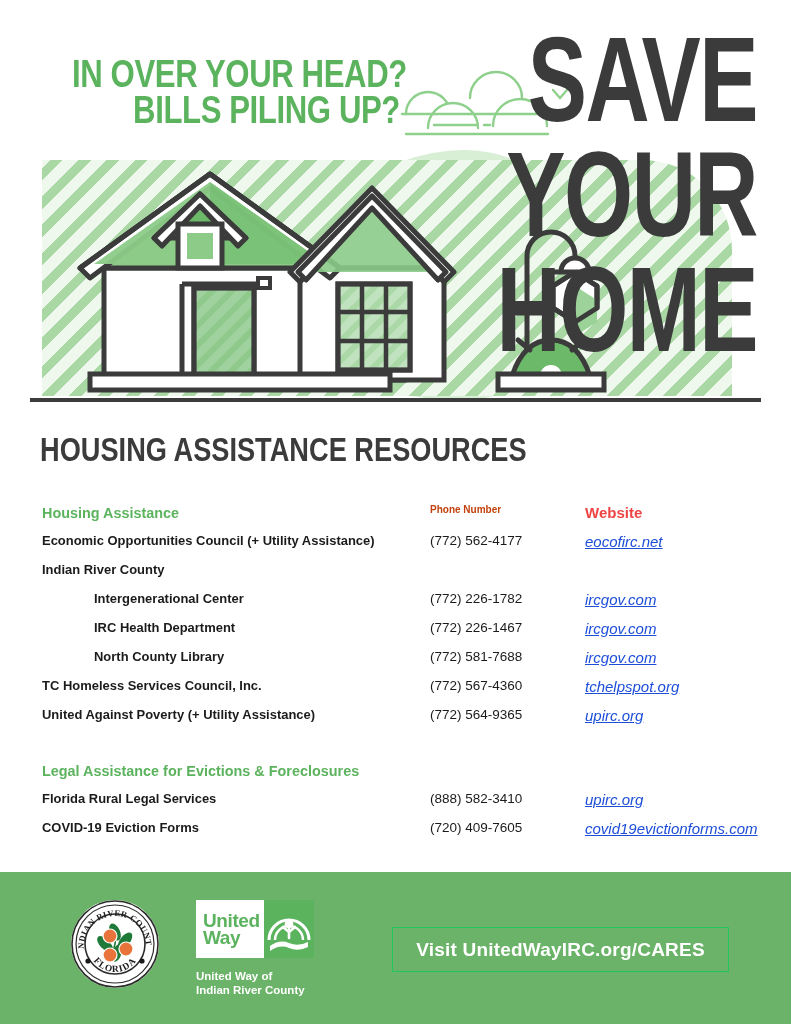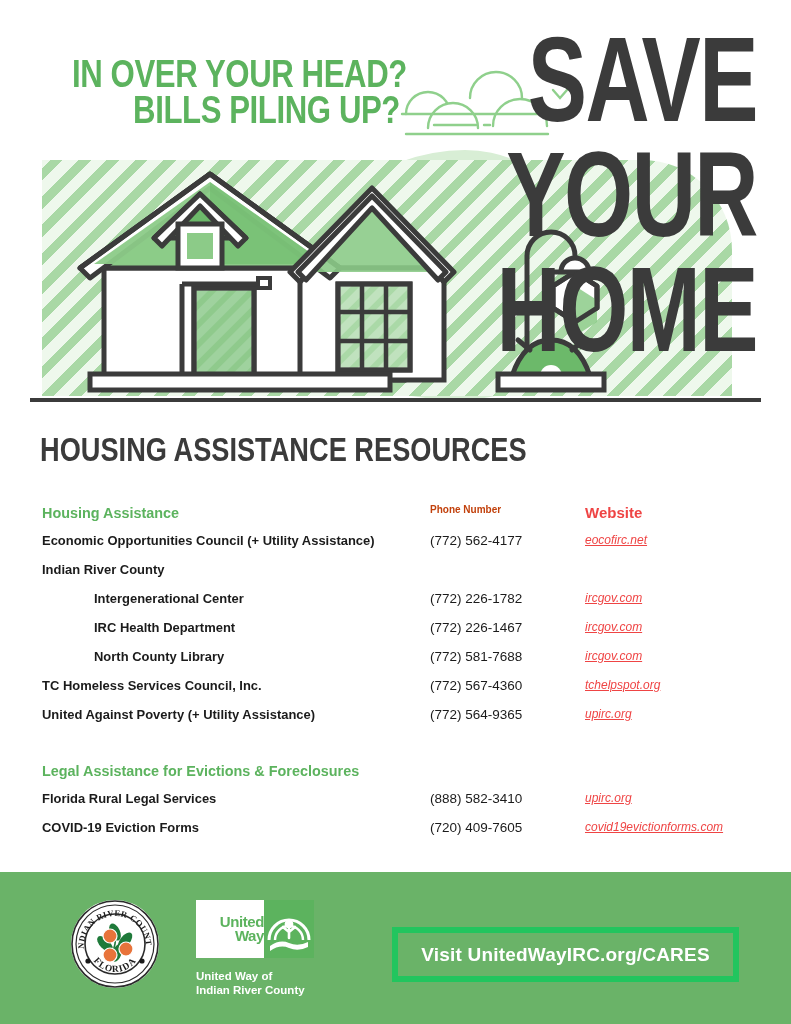--- a/index.html
+++ b/index.html
@@ -46,40 +46,40 @@
 
   .table{position:absolute;left:42px;top:504px;width:720px;}
   .row{position:relative;height:29px;}
   .col-name{position:absolute;left:0;top:0;font-weight:700;font-size:13.5px;color:#1b1b1b;
     font-family:"Liberation Sans Narrow","Liberation Sans",sans-serif;transform:scaleX(0.96);transform-origin:left top;white-space:nowrap;}
   .col-name.indent{left:52px;}
   .col-name.head{color:#5cb35e;font-size:15px;}
   .col-phone{position:absolute;left:388px;top:0;font-size:13.5px;color:#1b1b1b;font-weight:400;
     font-family:"Liberation Sans Narrow","Liberation Sans",sans-serif;white-space:nowrap;}
   .col-phone.head{color:#c2410c;font-size:10px;font-weight:700;}
-  .col-site{position:absolute;left:543px;top:0;font-size:12px;color:#ef4444;font-weight:400;
+  .col-site{position:absolute;left:543px;top:0;font-size:15px;color:#1d4ed8;font-weight:400;
     font-style:italic;text-decoration:underline;
     font-family:"Liberation Sans Narrow","Liberation Sans",sans-serif;white-space:nowrap;}
   .col-site.head{color:#ef4444;font-size:15px;font-weight:700;font-style:normal;text-decoration:none;}
   .spacer{height:26px;}
 
   
   .footer{position:absolute;left:0;top:872px;width:791px;height:152px;background:#6ab368;}
 
   .seal{position:absolute;left:70px;top:27px;width:90px;height:90px;}
   .uw{position:absolute;left:196px;top:28px;}
   .uw-box{width:118px;height:58px;background:#fff;display:flex;align-items:stretch;}
   .uw-word{flex:1;display:flex;flex-direction:column;justify-content:center;padding-left:7px;
-    font-weight:700;font-size:15px;line-height:0.92;color:#5cb35e;letter-spacing:-0.4px;text-align:right;}
+    font-weight:700;font-size:19px;line-height:0.92;color:#5cb35e;letter-spacing:-0.4px;}
   .uw-mark{width:50px;background:#5cb35e;position:relative;}
   .uw-sub{margin-top:11px;color:#fff;font-weight:700;font-size:11.5px;line-height:1.25;
     font-family:"Liberation Sans Narrow","Liberation Sans",sans-serif;}
 
   .cta{position:absolute;left:392px;top:927px;width:335px;height:43px;
-    border:6px solid #22c55e;display:flex;align-items:center;justify-content:center;}
+    border:1px solid #22c55e;display:flex;align-items:center;justify-content:center;}
   .cta span{color:#fff;font-weight:700;font-size:19px;letter-spacing:0.2px;}
 </style>
 </head>
 <body>
 
 <div class="page">
 
   <div class="hero">
 
     <div class="hero-blob"></div>

